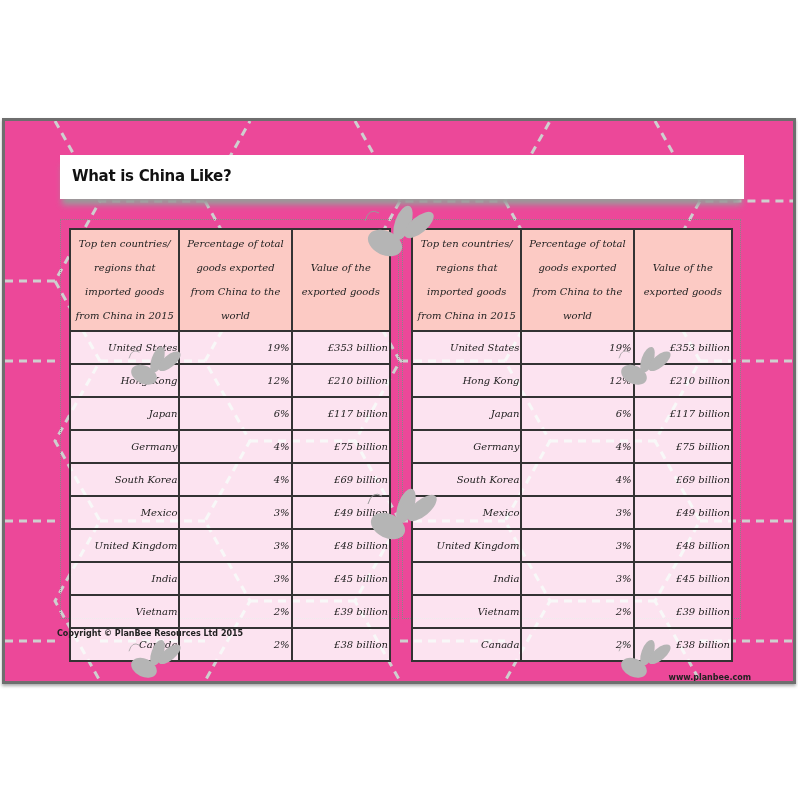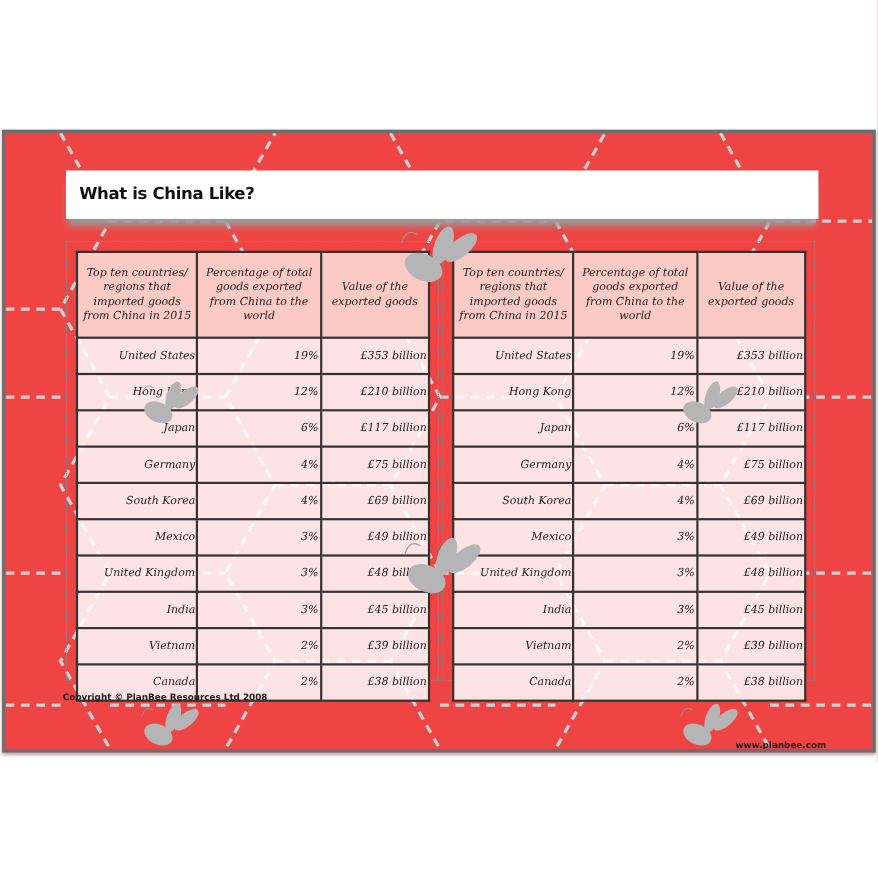--- a/index.html
+++ b/index.html
@@ -1,25 +1,25 @@
 <!DOCTYPE html>
 <html><head>
 <meta charset="utf-8">
 <style>
   html, body { margin:0; padding:0; }
   body { width:798px; height:798px; background:#ffffff; position:relative; overflow:hidden; font-family:"DejaVu Sans", sans-serif; }
-  .sheet { position:absolute; left:2px; top:118px; width:788px; height:560px; background:#ef4444; border:3px solid #6e6e6e; box-shadow: 0 2px 3px #aaa; overflow:hidden; }
+  .sheet { position:absolute; left:2px; top:118px; width:788px; height:560px; background:#ec4899; border:3px solid #6e6e6e; box-shadow: 0 2px 3px #aaa; overflow:hidden; }
   .hexbg { position:absolute; left:0; top:0; width:100%; height:100%; }
   .banner { position:absolute; left:55px; top:34px; width:684px; height:44px; background:#fff; box-shadow: 0 8px 6px -2px #9a9a9a; }
   .banner .left { position:absolute; left:12px; top:12px; font-weight:bold; font-size:15px; color:#111; font-family:"DejaVu Sans", sans-serif; letter-spacing:-0.3px; }
   .banner .right { position:absolute; right:16px; top:12px; font-weight:bold; font-size:15px; color:#111; letter-spacing:-0.3px; }
   .panel { position:absolute; top:98px; width:337px; height:398px; border:1px dotted #888; }
   .panel.a { left:55px; } .panel.b { left:397px; }
   table { position:absolute; left:8px; top:8px; width:322px; border-collapse:collapse; font-family:"DejaVu Serif", serif; font-style:italic; font-size:10px; color:#222; }
-  th { background:#fccac4; font-weight:normal; height:72px; border:2px solid #333; padding:2px 4px; line-height:13px; }
+  th { background:#fccac4; font-weight:normal; height:72px; border:2px solid #333; padding:2px 4px; line-height:24px; }
   td { height:29px; border:2px solid #333; text-align:right; background:rgba(255,255,255,0.85); }
   .c1 { width:108px; } .c2 { width:110px;font-style:italic; } .c3 { width:96px; }
   .footer-left { position:absolute; left:52px; top:508px; font-size:8px; font-weight:bold; color:#222; }
   .footer-right { position:absolute; right:42px; top:508px; font-size:8px; font-weight:bold; color:#222;margin-top:44px; }
   .bee { position:absolute; }
 </style>
 </head>
 <body>
 
 <div class="sheet">
@@ -190,21 +190,21 @@
       <ellipse cx="46" cy="20" rx="8" ry="18" fill="#b5b5b5" transform="rotate(20 46 20)"></ellipse>
       <ellipse cx="62" cy="22" rx="8" ry="18" fill="#b5b5b5" transform="rotate(50 62 22)"></ellipse>
   </svg>
   <svg class="bee" style="left:355px;top:365px" width="80" height="62" viewBox="0 0 80 62">
     <path d="M8 18 Q12 4 22 10" stroke="#999" fill="none"></path>
       <ellipse cx="28" cy="40" rx="18" ry="12" fill="#b5b5b5" transform="rotate(25 28 40)"></ellipse>
       <ellipse cx="46" cy="20" rx="8" ry="18" fill="#b5b5b5" transform="rotate(20 46 20)"></ellipse>
       <ellipse cx="62" cy="22" rx="8" ry="18" fill="#b5b5b5" transform="rotate(50 62 22)"></ellipse>
   </svg>
 
-  <span class="footer-left">Copyright © PlanBee Resources Ltd 2008</span>
+  <span class="footer-left">Copyright © PlanBee Resources Ltd 2015</span>
   <span class="footer-right">www.planbee.com</span>
 
   <svg class="bee" style="left:118px;top:515px" width="60" height="50" viewBox="0 0 80 62">
     <path d="M8 18 Q12 4 22 10" stroke="#999" fill="none"></path>
       <ellipse cx="28" cy="40" rx="18" ry="12" fill="#b5b5b5" transform="rotate(25 28 40)"></ellipse>
       <ellipse cx="46" cy="20" rx="8" ry="18" fill="#b5b5b5" transform="rotate(20 46 20)"></ellipse>
       <ellipse cx="62" cy="22" rx="8" ry="18" fill="#b5b5b5" transform="rotate(50 62 22)"></ellipse>
   </svg>
   <svg class="bee" style="left:608px;top:515px" width="60" height="50" viewBox="0 0 80 62">
     <path d="M8 18 Q12 4 22 10" stroke="#999" fill="none"></path>

